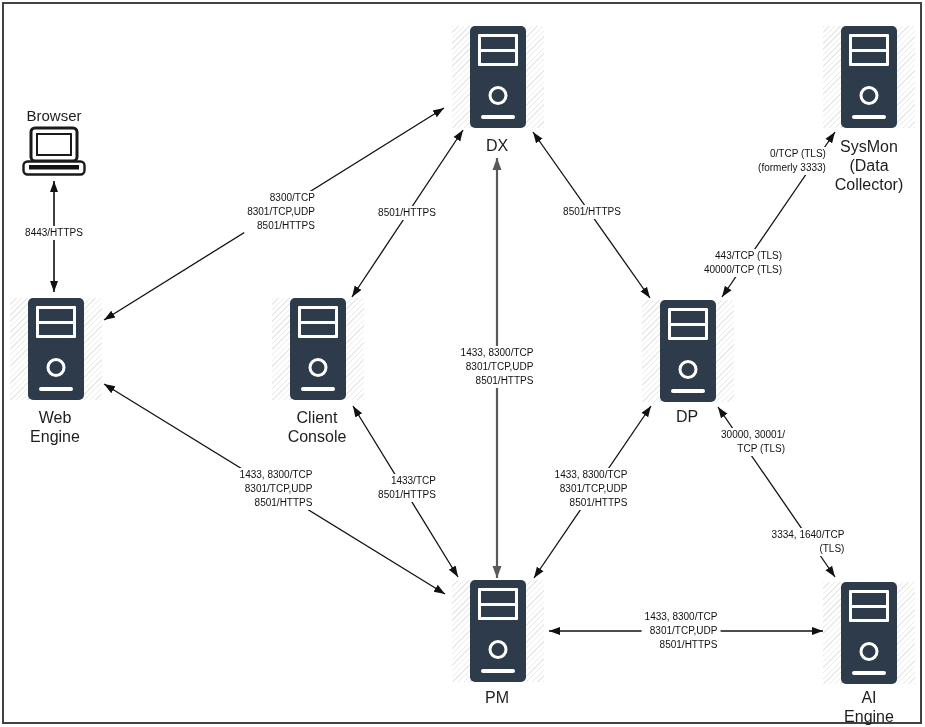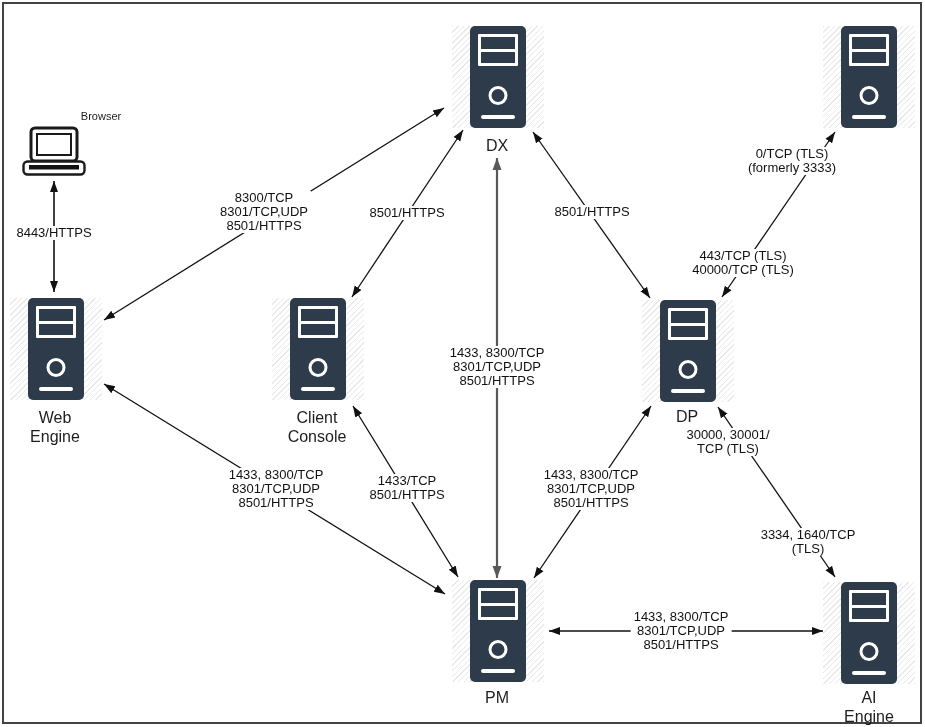--- a/index.html
+++ b/index.html
@@ -29,24 +29,24 @@
   .bbar{position:absolute;left:11px;right:11px;bottom:9px;height:4px;background:#fff;border-radius:2px;}
 
   
   .laptop{position:absolute;left:21px;top:126px;width:66px;height:52px;z-index:1;}
 
   
   .nlabel{
     position:absolute;transform:translateX(-50%);text-align:center;
     font-size:16px;line-height:19px;color:#1d1d1d;white-space:pre-line;z-index:3;
   }
-  .blabel{font-size:11px;line-height:16px;margin-left:47px;}
+  .blabel{font-size:15px;line-height:16px;}
   .elabel{
-    position:absolute;transform:translateX(-50%);text-align:center;
-    font-size:13px;line-height:14px;color:#111;white-space:pre-line;
+    position:absolute;transform:translateX(-50%);text-align:right;
+    font-size:10px;line-height:14px;color:#111;white-space:pre-line;
     background:#fff;padding:0 3px;z-index:3;
   }
 </style>
 </head>
 <body>
 
 <div class="root">
   <div class="frame"></div>
 
   <svg class="edges">
@@ -94,20 +94,23 @@
   <div class="server" style="left:841px;top:26px">
     <div class="hatch"></div>
     <div class="tower">
       <div class="drives">
           <div class="divider"></div>
         </div>
       <div class="power"></div>
       <div class="bbar"></div>
     </div>
   </div>
+  <div class="nlabel" style="left:869px;top:137px">SysMon
+(Data
+Collector)</div>
 
   <div class="server" style="left:28px;top:298px">
     <div class="hatch"></div>
     <div class="tower">
       <div class="drives">
           <div class="divider"></div>
         </div>
       <div class="power"></div>
       <div class="bbar"></div>
     </div>
@@ -158,40 +161,40 @@
       <div class="drives">
           <div class="divider"></div>
         </div>
       <div class="power"></div>
       <div class="bbar"></div>
     </div>
   </div>
   <div class="nlabel" style="left:869px;top:688px">AI Engine</div>
 
   <div class="elabel" style="left:54px;top:226px">8443/HTTPS</div>
-  <div class="elabel" style="left:264px;top:191px">8300/TCP
+  <div class="elabel" style="left:281px;top:191px">8300/TCP
 8301/TCP,UDP
 8501/HTTPS</div>
   <div class="elabel" style="left:407px;top:206px">8501/HTTPS</div>
   <div class="elabel" style="left:592px;top:205px">8501/HTTPS</div>
   <div class="elabel" style="left:497px;top:346px">1433, 8300/TCP
 8301/TCP,UDP
 8501/HTTPS</div>
   <div class="elabel" style="left:792px;top:147px">0/TCP (TLS)
 (formerly 3333)</div>
   <div class="elabel" style="left:743px;top:249px">443/TCP (TLS)
 40000/TCP (TLS)</div>
   <div class="elabel" style="left:591px;top:468px">1433, 8300/TCP
 8301/TCP,UDP
 8501/HTTPS</div>
   <div class="elabel" style="left:407px;top:474px">1433/TCP
 8501/HTTPS</div>
   <div class="elabel" style="left:276px;top:468px">1433, 8300/TCP
 8301/TCP,UDP
 8501/HTTPS</div>
-  <div class="elabel" style="left:728px;top:428px">30000, 30001/
+  <div class="elabel" style="left:753px;top:428px">30000, 30001/
 TCP (TLS)</div>
   <div class="elabel" style="left:808px;top:528px">3334, 1640/TCP
 (TLS)</div>
   <div class="elabel" style="left:681px;top:610px">1433, 8300/TCP
 8301/TCP,UDP
 8501/HTTPS</div>
 </div>
 
 </body></html>

